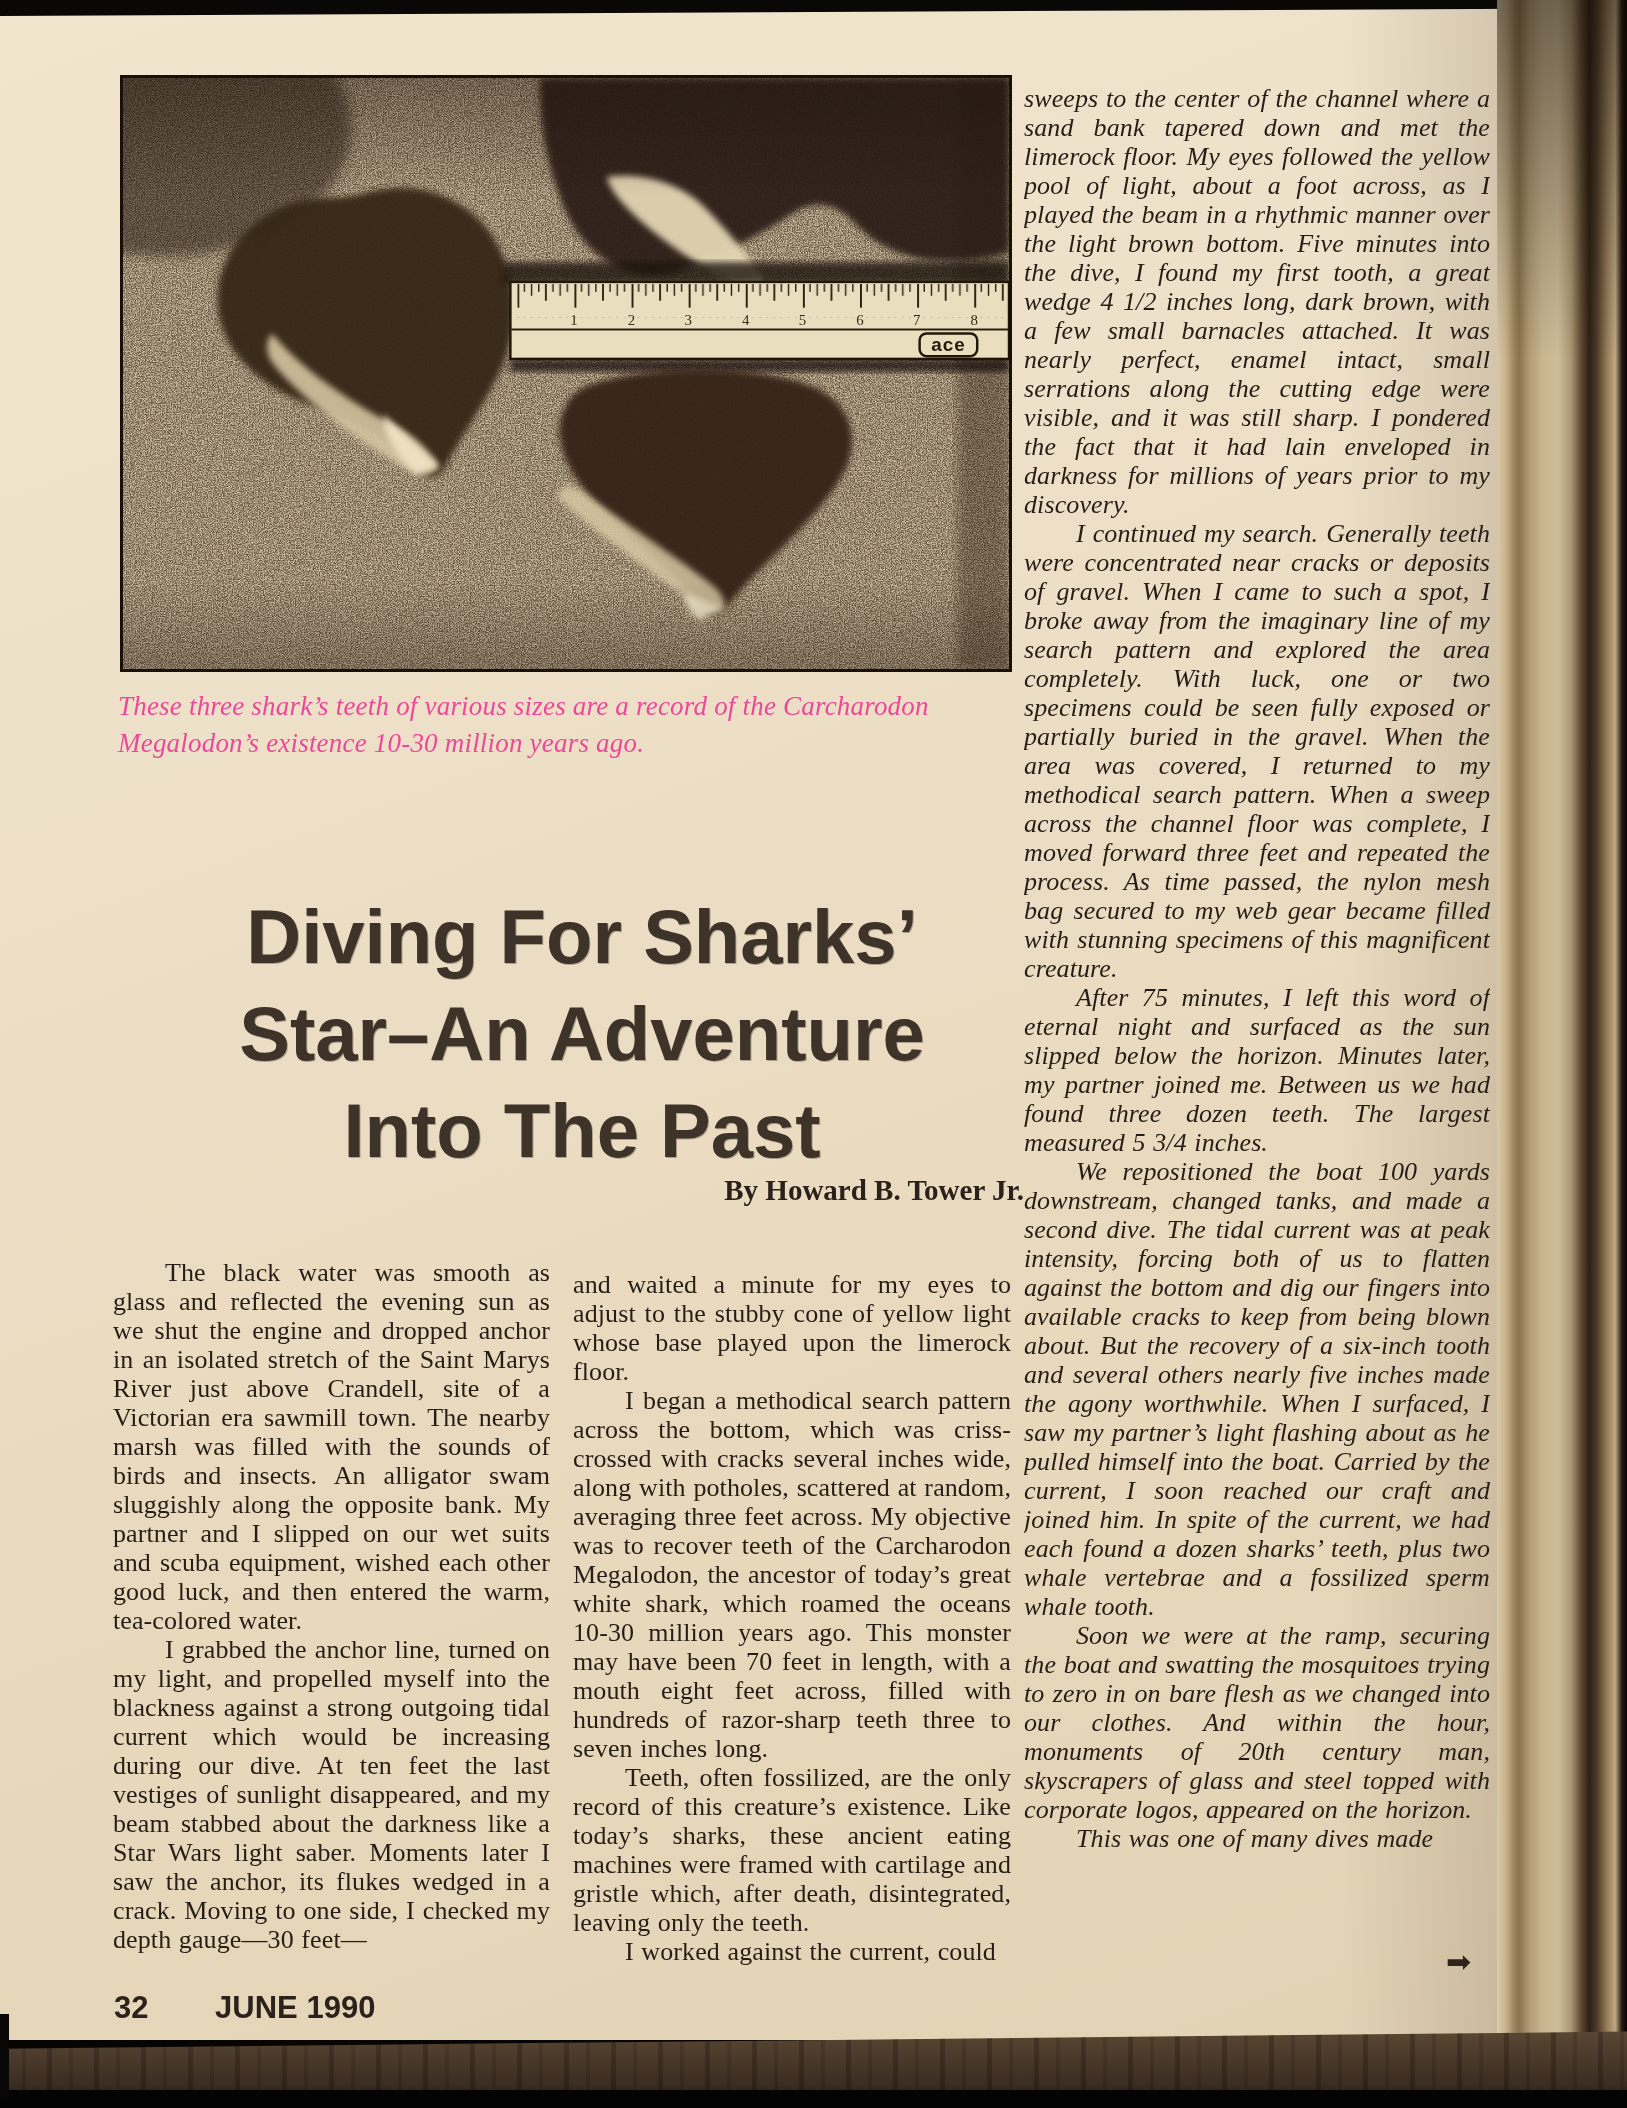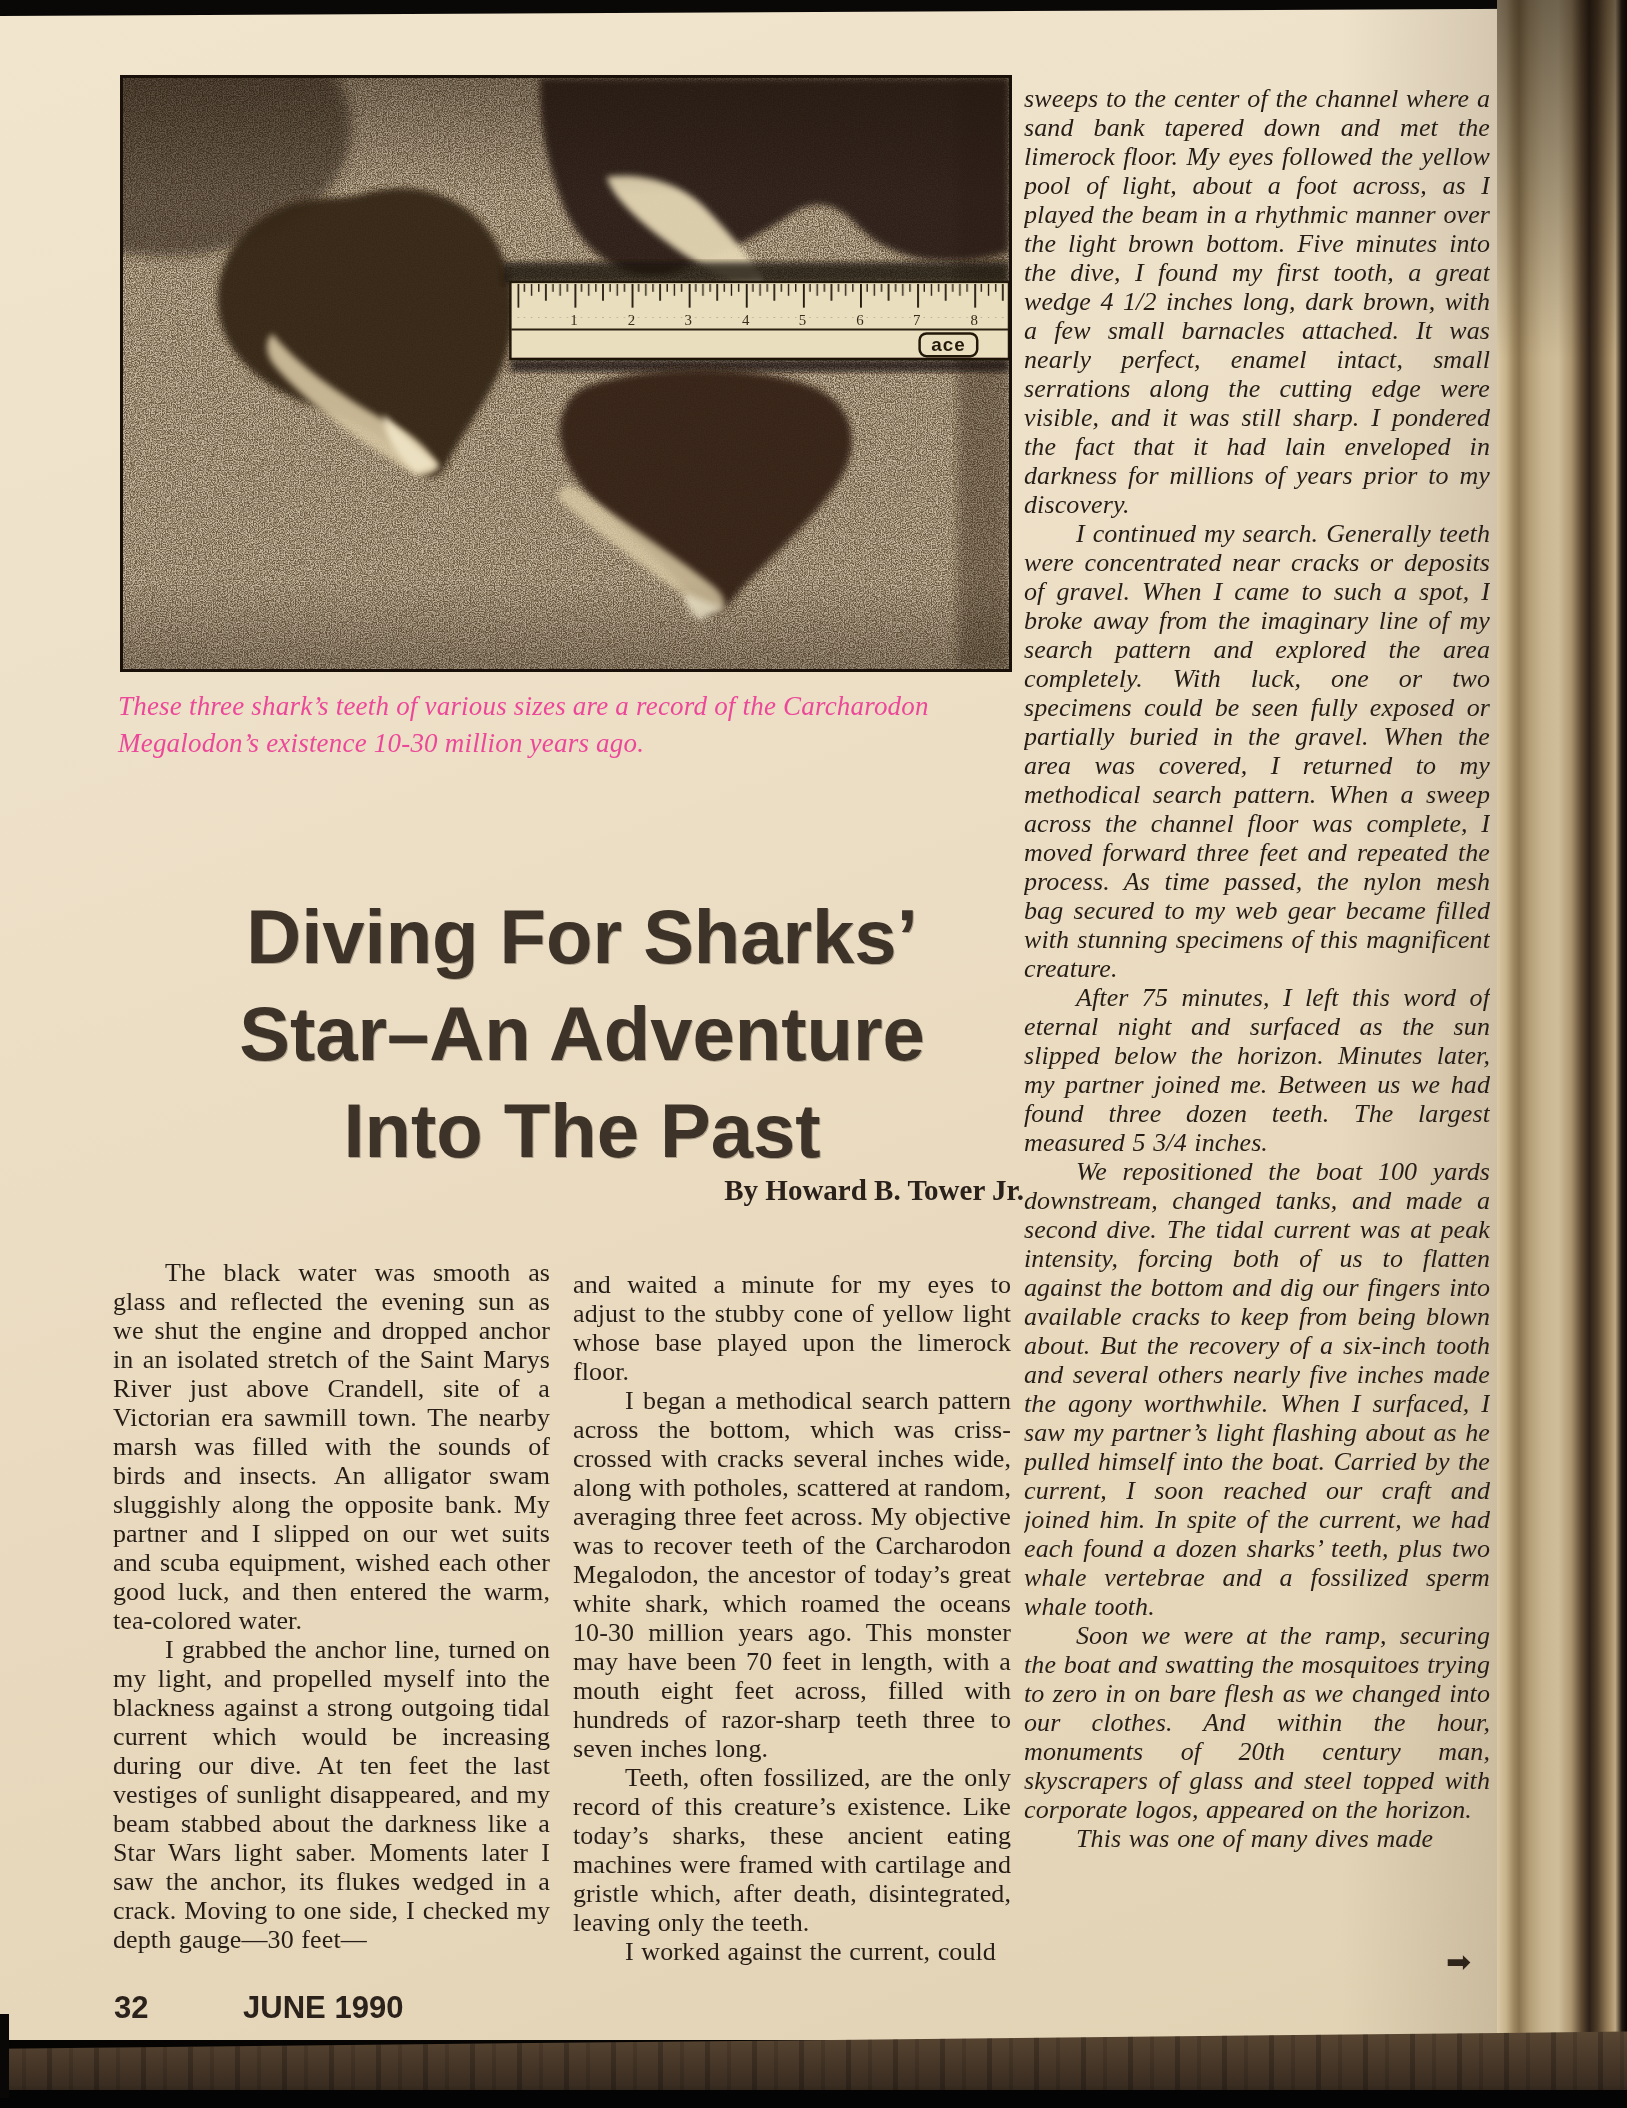--- a/index.html
+++ b/index.html
@@ -40,21 +40,21 @@
        text-align:justify;overflow:hidden;letter-spacing:0.1px;word-spacing:1px;}
   .col p{margin:0;}
   .col p.ind{text-indent:52px;}
   .col-left{left:113px;top:1258px;width:437px;height:730px;font-family:Liberation Serif, serif;}
   .col-mid{left:573px;top:1258px;width:438px;height:730px;margin-top:12px;}
   .col-right{left:1024px;top:84px;width:466px;height:1904px;font-style:italic;}
 
   .footer{position:absolute;left:114px;top:1990px;
          font-family:"Liberation Sans","DejaVu Sans",sans-serif;font-weight:700;
          font-size:31px;color:#2b231b;}
-  .footer .issue{margin-left:86px;}
+  .footer .issue{margin-left:58px;}
 
   .next-arrow{position:absolute;left:1446px;top:1944px;font-size:30px;color:#2e241a;
          font-family:"DejaVu Sans",sans-serif;}
 
   .wood{position:absolute;left:0;top:2030px;width:1627px;height:78px;
         background-image:
           repeating-linear-gradient(90deg,rgba(0,0,0,0.22) 0 5px,rgba(0,0,0,0) 5px 22px,
             rgba(0,0,0,0.12) 22px 26px,rgba(0,0,0,0) 26px 47px),
           linear-gradient(to bottom,#5a4733 0%,#4b3a2a 35%,#3a2d21 70%,#1c1510 100%);
         clip-path:polygon(0 24%,100% 2%,100% 100%,0 100%);}

